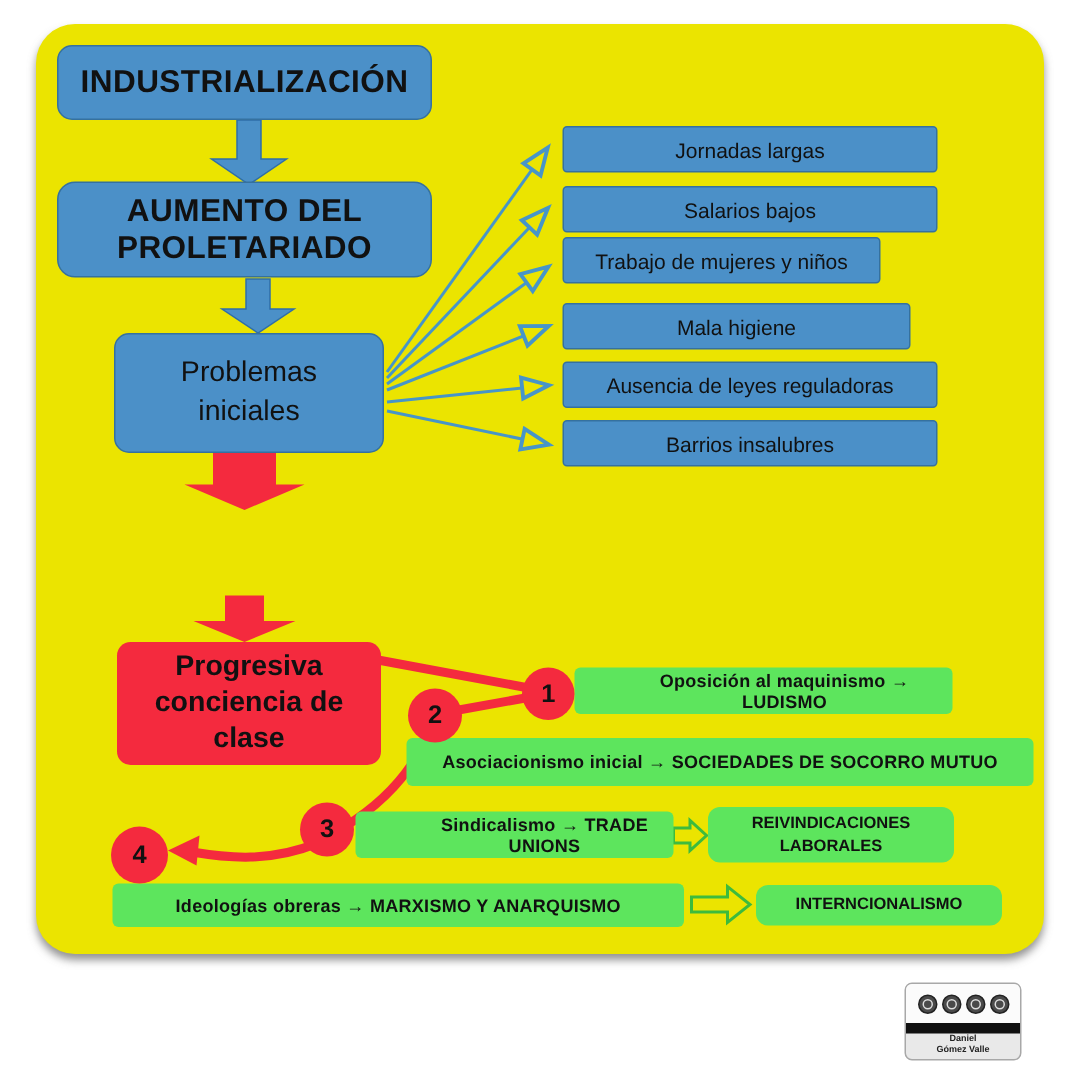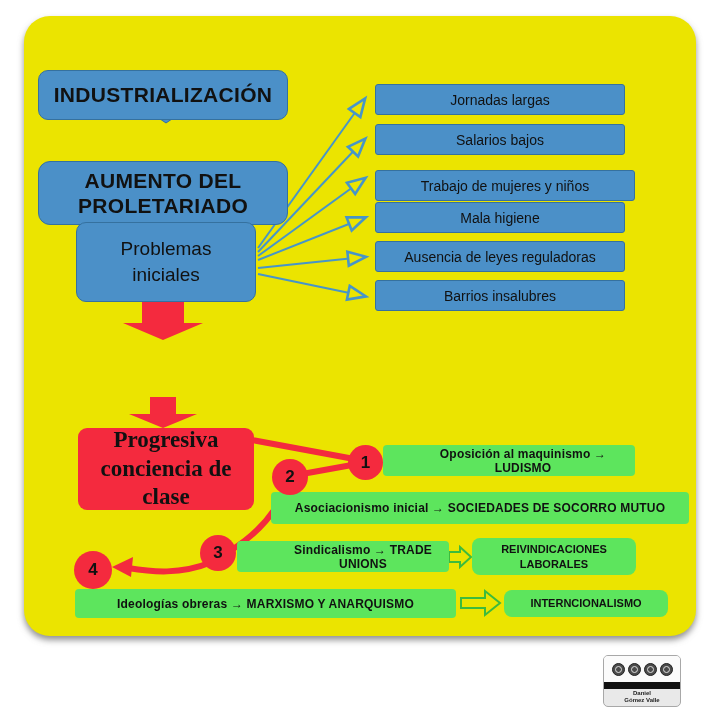--- a/index.html
+++ b/index.html
@@ -6,26 +6,26 @@
   #canvas{position:relative;width:720px;height:726px;background:#ffffff;overflow:hidden;
           font-family:"Liberation Sans","DejaVu Sans",sans-serif;color:#111;}
   #board{position:absolute;left:24px;top:16px;width:672px;height:620px;background:#ebe400;
          border-radius:26px;box-shadow:0 4px 6px rgba(110,110,110,.75);}
   #overlay{position:absolute;left:0;top:0;width:720px;height:726px;pointer-events:none;}
   .box{position:absolute;display:flex;align-items:center;justify-content:center;
        text-align:center;box-sizing:border-box;}
   .blue{background:#4b90c8;border:1px solid #35719f;}
   .red{background:#f42a3e;}
   .green{background:#5de55d;border-radius:4px;}
-  .b-main{border-radius:10px;font-weight:bold;font-size:21px;letter-spacing:.3px;line-height:1.2;margin-top:40px;}
+  .b-main{border-radius:10px;font-weight:bold;font-size:21px;letter-spacing:.3px;line-height:1.2;}
   .b-soft{border-radius:12px;}
   .b-prob{border-radius:10px;font-size:19px;line-height:1.35;}
   .b-item{border-radius:3px;font-size:14px;}
   .r-main{border-radius:18px;font-weight:bold;font-size:23px;letter-spacing:.3px;}
-  .r-prog{border-radius:9px;font-weight:bold;font-size:23px;line-height:1.25;font-family:Liberation Serif, serif;}
+  .r-prog{border-radius:9px;font-weight:bold;font-size:19px;line-height:1.25;}
   .g-label{font-weight:bold;font-size:12px;letter-spacing:.2px;}
   .g-result{font-weight:bold;font-size:11px;line-height:1.3;border-radius:8px;}
   .numcircle{position:absolute;background:#f42a3e;border-radius:50%;display:flex;
              align-items:center;justify-content:center;font-weight:bold;font-size:17px;color:#111;z-index:5;}
   .z2{z-index:2}
   
   #cc{position:absolute;left:603px;top:655px;width:76px;height:50px;border:1px solid #a8a8a8;
       border-radius:5px;background:#e9e9e9;overflow:hidden;}
   #cc .icons{height:26px;background:#fbfbfb;display:flex;align-items:center;justify-content:center;gap:3px;}
   #cc .ic{width:13px;height:13px;border-radius:50%;background:#4a4a4a;border:1px solid #222;box-sizing:border-box;
@@ -74,22 +74,22 @@
   <div class="box blue b-main z2" style="left:38px;top:30px;width:250px;height:50px;">INDUSTRIALIZACIÓN</div>
 
   <div class="box blue b-main b-soft z2" style="left:38px;top:121px;width:250px;height:64px;padding:0 30px;">AUMENTO DEL PROLETARIADO</div>
 
   <div class="box blue b-prob z2" style="left:76px;top:222px;width:180px;height:80px;">
     <span style="width:120px;">Problemas iniciales</span>
   </div>
 
   <div class="box blue b-item z2" style="left:375px;top:84px;width:250px;height:31px;">Jornadas largas</div>
   <div class="box blue b-item z2" style="left:375px;top:124px;width:250px;height:31px;">Salarios bajos</div>
-  <div class="box blue b-item z2" style="left:375px;top:170px;width:260px;height:31px;">Trabajo de mujeres y niños</div>
-  <div class="box blue b-item z2" style="left:375px;top:202px;width:250px;height:31px;">Mala higiene</div>
+  <div class="box blue b-item z2" style="left:375px;top:158px;width:212px;height:31px;">Trabajo de mujeres y niños</div>
+  <div class="box blue b-item z2" style="left:375px;top:202px;width:232px;height:31px;">Mala higiene</div>
   <div class="box blue b-item z2" style="left:375px;top:241px;width:250px;height:31px;">Ausencia de leyes reguladoras</div>
   <div class="box blue b-item z2" style="left:375px;top:280px;width:250px;height:31px;">Barrios insalubres</div>
 
 
   <div class="box red r-prog z2" style="left:78px;top:428px;width:176px;height:82px;padding:0 8px;">Progresiva conciencia de clase</div>
 
   <div class="numcircle" style="left:348px;top:445px;width:35px;height:35px;">1</div>
   <div class="numcircle" style="left:272px;top:459px;width:36px;height:36px;">2</div>
   <div class="numcircle" style="left:200px;top:535px;width:36px;height:36px;">3</div>
   <div class="numcircle" style="left:74px;top:551px;width:38px;height:38px;">4</div>

